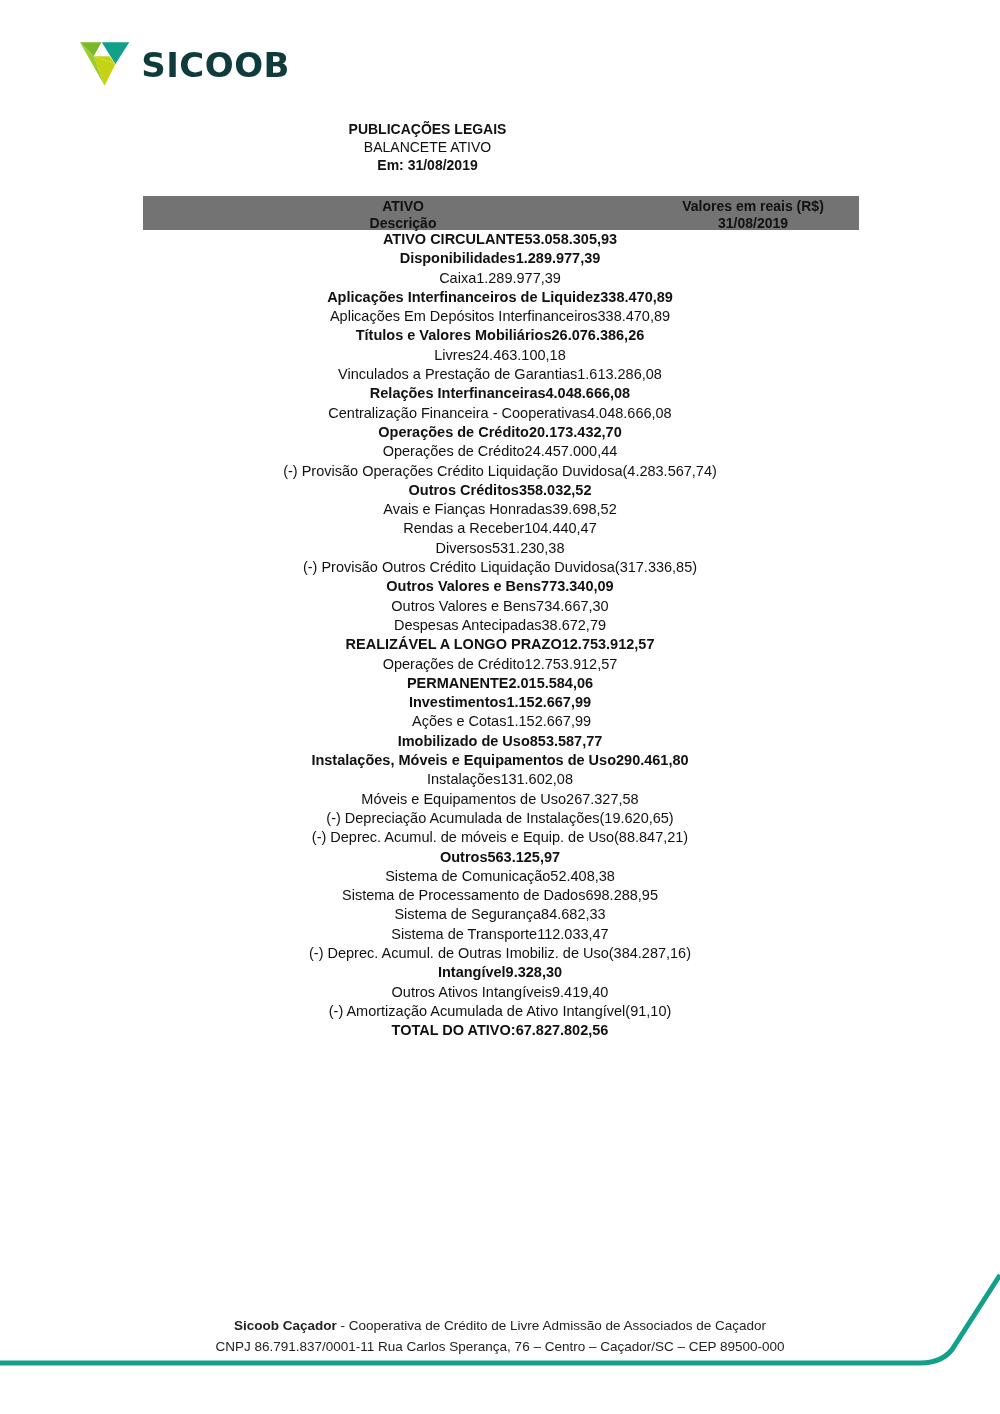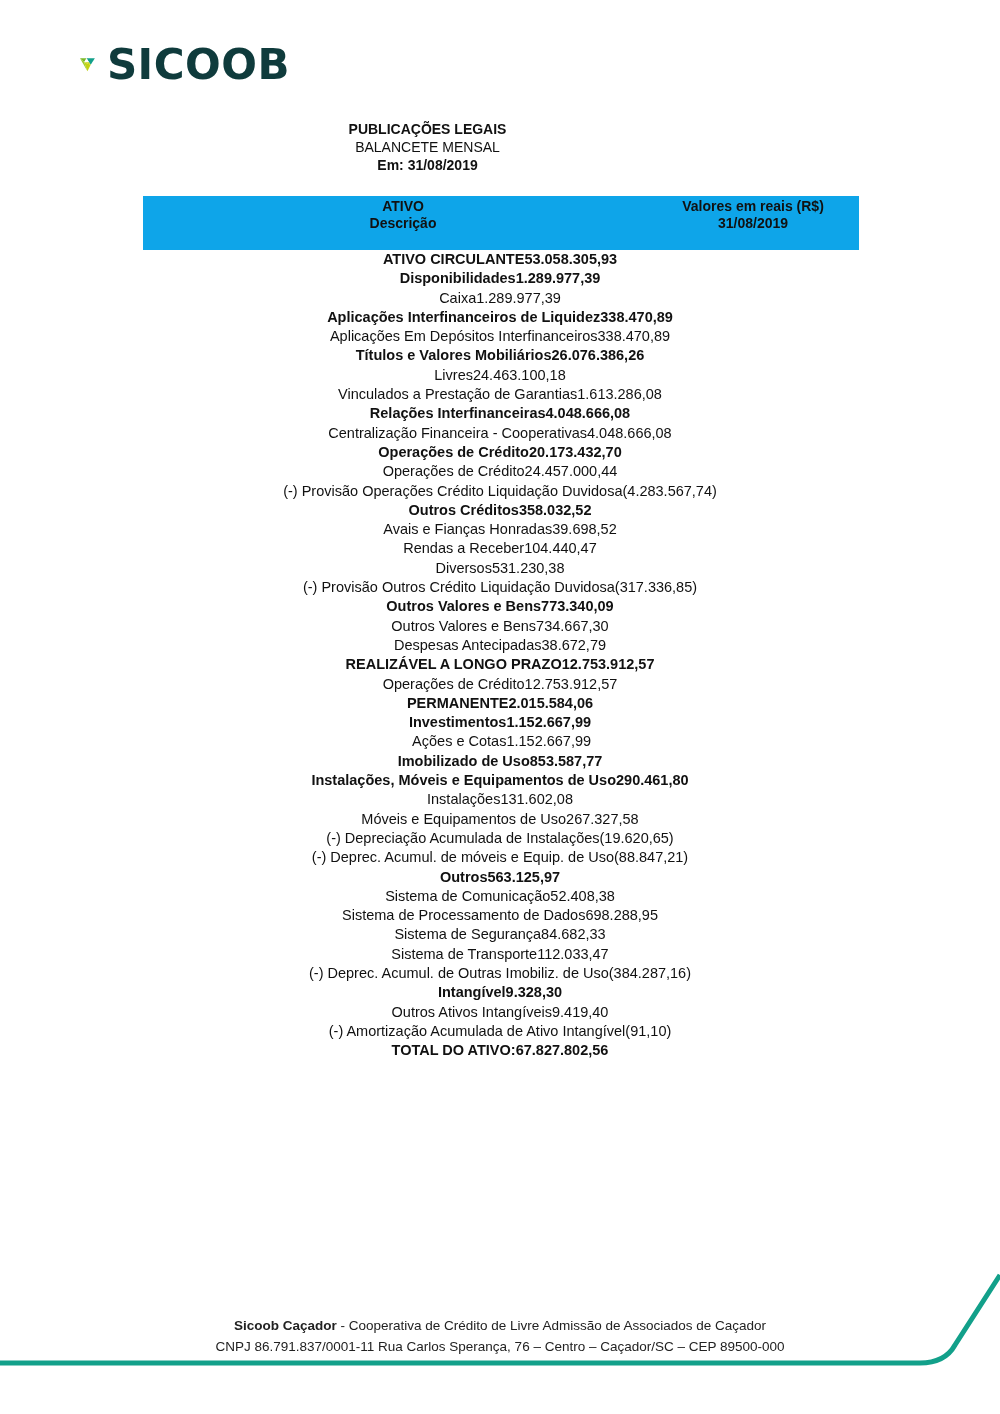--- a/index.html
+++ b/index.html
@@ -1,24 +1,24 @@
 <!DOCTYPE html>
 <html><head>
 <meta charset="utf-8">
 <style>
   html, body { margin: 0; padding: 0; background: #ffffff; }
   body { width: 1000px; height: 1414px; position: relative; overflow: hidden;
          font-family: "Liberation Sans", "DejaVu Sans", sans-serif; color: #111; }
   .logo { position: absolute; left: 80px; top: 40px; width: 210px; height: 50px; display: flex; align-items: center; }
   .logo svg { display: block; }
-  .logo-text { font-family: "DejaVu Sans", sans-serif; font-weight: bold; font-size: 42px; color: #0f3b3c; letter-spacing: 0.5px; margin-left: 12px; line-height: 1; }
+  .logo-text { font-family: "DejaVu Sans", sans-serif; font-weight: bold; font-size: 34px; color: #0f3b3c; letter-spacing: 0.5px; margin-left: 12px; line-height: 1; }
   .title-block { position: absolute; left: 0; width: 855px; top: 120px; text-align: center; font-size: 14px; line-height: 18px; }
   .title-block .bold { font-weight: bold; }
   .table { position: absolute; left: 143px; top: 196px; width: 716px; font-size: 14.5px; }
-  .thead { background: #0ea5e9; height: 54px; position: relative; }
+  .thead { background: #737373; height: 34px; position: relative; }
   .thead .h-left { position: absolute; left: 190px; width: 140px; text-align: center; top: 2px; font-weight: bold; line-height: 17px; font-size: 14px; }
   .thead .h-right { position: absolute; left: 510px; width: 200px; text-align: center; top: 2px; font-weight: bold; line-height: 17px; font-size: 14px; }
   .rows { }
   .row { display: flex; justify-content: center; height: 19.3px; line-height: 19.3px; padding: 0 8px 0 6px; }
   .row.bold { font-weight: bold; }
   .row .desc { white-space: pre; }
   .row .val { text-align: right; }
   .footer { position: absolute; left: 0; width: 1000px; top: 1299px; text-align: center; font-size: 13.5px; line-height: 21px; color: #222; margin-top: 16px; }
   .footer .bold { font-weight: bold; }
   .footer-curve { position: absolute; left: 0; top: 1265px; }
@@ -33,21 +33,21 @@
     <polygon points="14,14 22,0 30,14" fill="#ffffff"></polygon>
     <polygon points="14,14 36,22 25,44" fill="#c5d312"></polygon>
     <polygon points="0,0 14,14 25,44" fill="#9ccc2a"></polygon>
     <polygon points="14,14 30,14 36,22" fill="#c5d312"></polygon>
   </svg>
   <span class="logo-text">SICOOB</span>
 </div>
 
 <div class="title-block">
   <div class="bold">PUBLICAÇÕES LEGAIS</div>
-  <div>BALANCETE MENSAL</div>
+  <div>BALANCETE ATIVO</div>
   <div class="bold">Em: 31/08/2019</div>
 </div>
 
 <div class="table">
   <div class="thead">
     <div class="h-left">
       <div>ATIVO</div>
       <div>Descrição</div>
     </div>
     <div class="h-right">

